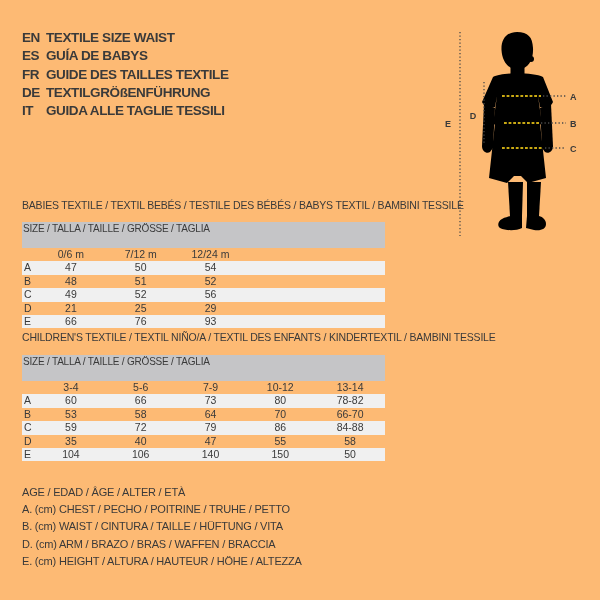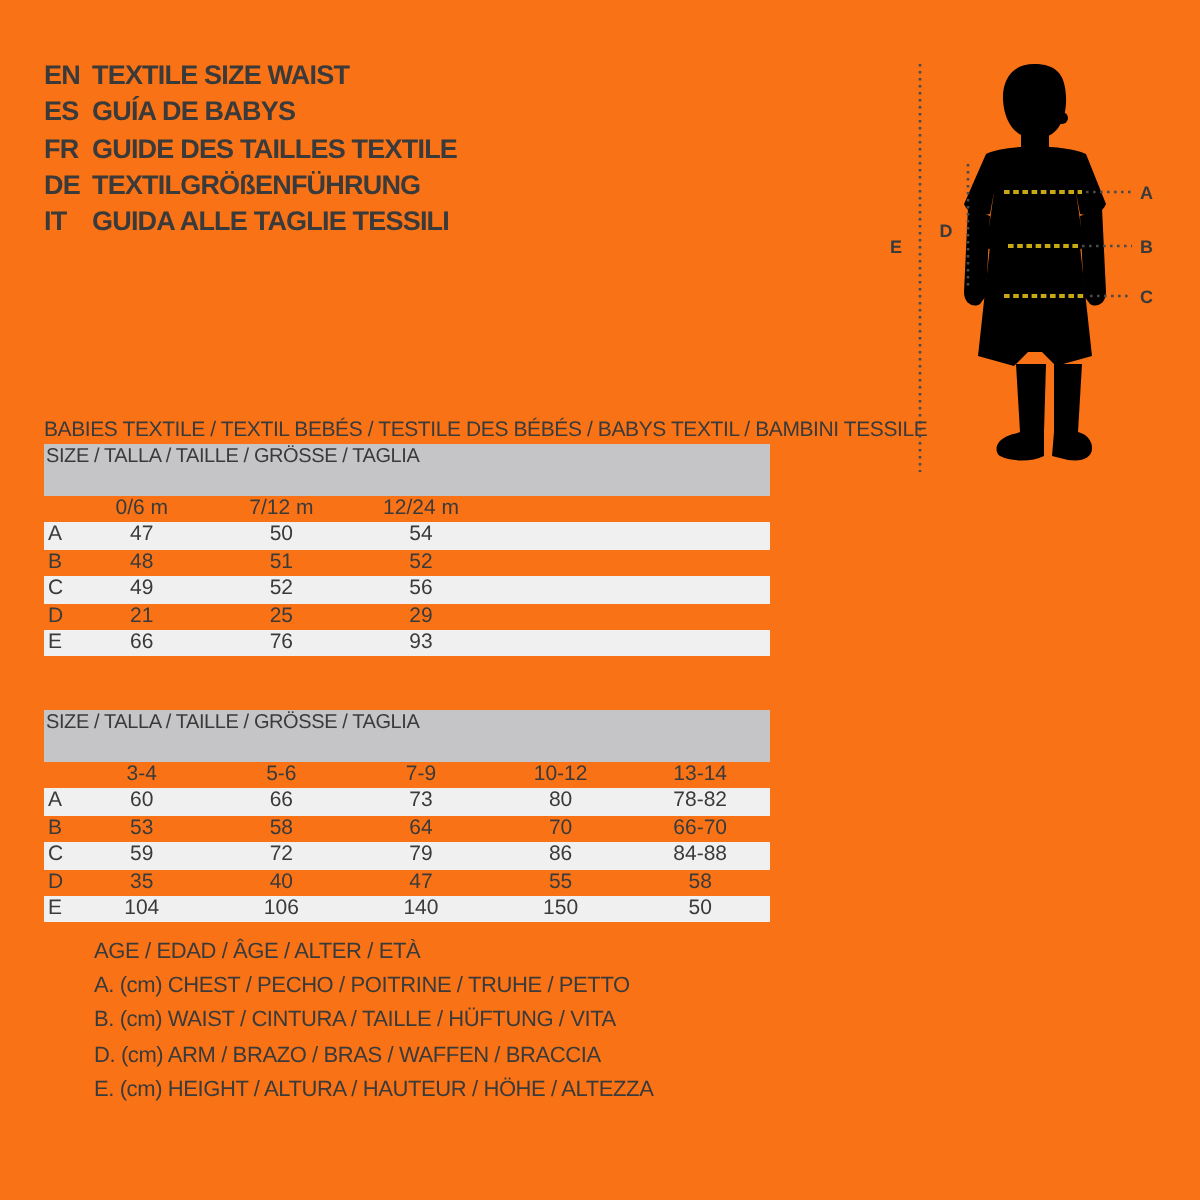--- a/index.html
+++ b/index.html
@@ -1,44 +1,44 @@
 <!DOCTYPE html>
 <html><head>
 <meta charset="utf-8">
 <style>
   html,body{margin:0;padding:0;background:#ffffff;}
   .canvas{
-    position:relative;width:600px;height:600px;background:#f97316;overflow:hidden;
+    position:relative;width:600px;height:600px;background:#fdba74;overflow:hidden;
     font-family:"Liberation Sans", sans-serif;color:#3a3a3a;
   }
   
   .lang-block{position:absolute;left:22px;top:29px;}
   .lang-row{display:flex;height:18.3px;line-height:18.3px;
     font-size:13.5px;font-weight:700;letter-spacing:-0.4px;}
   .lang-code{width:24px;flex:0 0 24px;}
   
   .figure{position:absolute;left:440px;top:28px;width:150px;height:212px;}
   
   .table-title{position:absolute;left:22px;font-size:10.5px;letter-spacing:-0.2px;
     white-space:nowrap;font-weight:400;}
-  .babies-title{top:199px;margin-top:10px;}
+  .babies-title{top:199px;}
   .children-title{top:331px;}
   
   .size-table{position:absolute;left:22px;width:363px;}
   .babies-table{top:222px;}
   .children-table{top:355px;}
   .t-header{height:26px;line-height:13.5px;background:#c5c5c7;
     padding-left:1px;font-size:10px;letter-spacing:-0.2px;box-sizing:border-box;}
   .t-row{display:grid;grid-template-columns:14px repeat(5,69.8px);
     height:13.4px;line-height:13.4px;font-size:10.5px;}
   .t-row .c{text-align:center;}
   .t-row .lbl{text-align:left;padding-left:2px;}
   .t-row.stripe{background:#f0f0f0;}
   
-  .legend{position:absolute;left:22px;top:468px;margin-left:25px;}
+  .legend{position:absolute;left:22px;top:484px;}
   .legend-line{height:17.2px;line-height:17.2px;font-size:11px;letter-spacing:-0.2px;
     white-space:nowrap;}
 </style>
 </head>
 <body>
 
 <div class="canvas">
 
   <div class="lang-block">
     <div class="lang-row">
@@ -145,20 +145,21 @@
     <div class="t-row stripe">
       <span class="c lbl">E</span>
       <span class="c">66</span>
       <span class="c">76</span>
       <span class="c">93</span>
       <span class="c"></span>
       <span class="c"></span>
     </div>
   </div>
 
+  <div class="table-title children-title">CHILDREN'S TEXTILE / TEXTIL NIÑO/A / TEXTIL DES ENFANTS / KINDERTEXTIL / BAMBINI TESSILE</div>
   <div class="size-table children-table">
     <div class="t-header">SIZE / TALLA / TAILLE / GRÖSSE / TAGLIA</div>
     <div class="t-row">
       <span class="c lbl"></span>
       <span class="c">3-4</span>
       <span class="c">5-6</span>
       <span class="c">7-9</span>
       <span class="c">10-12</span>
       <span class="c">13-14</span>
     </div>

